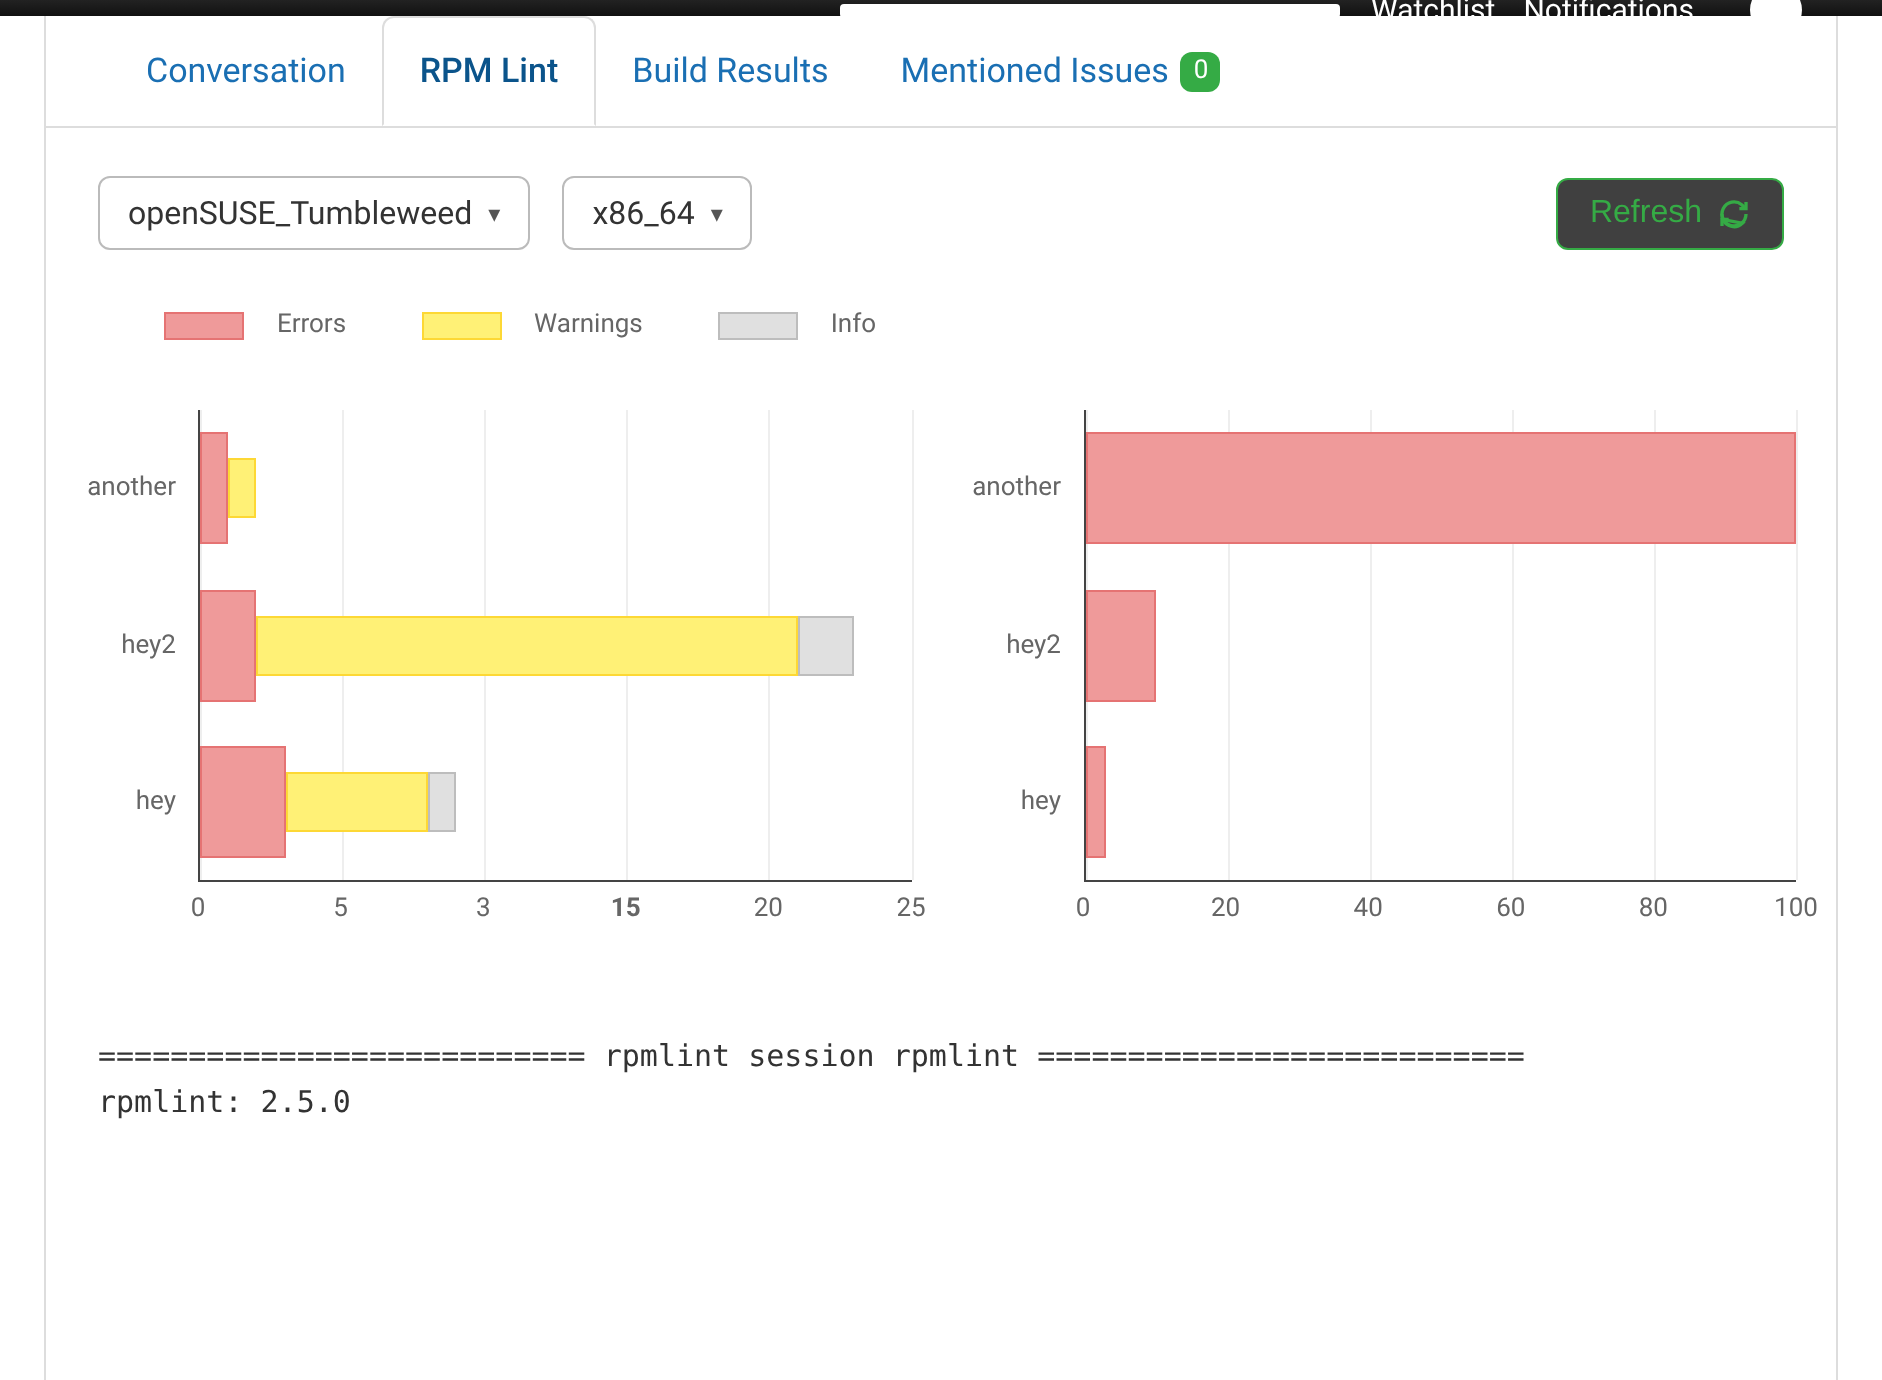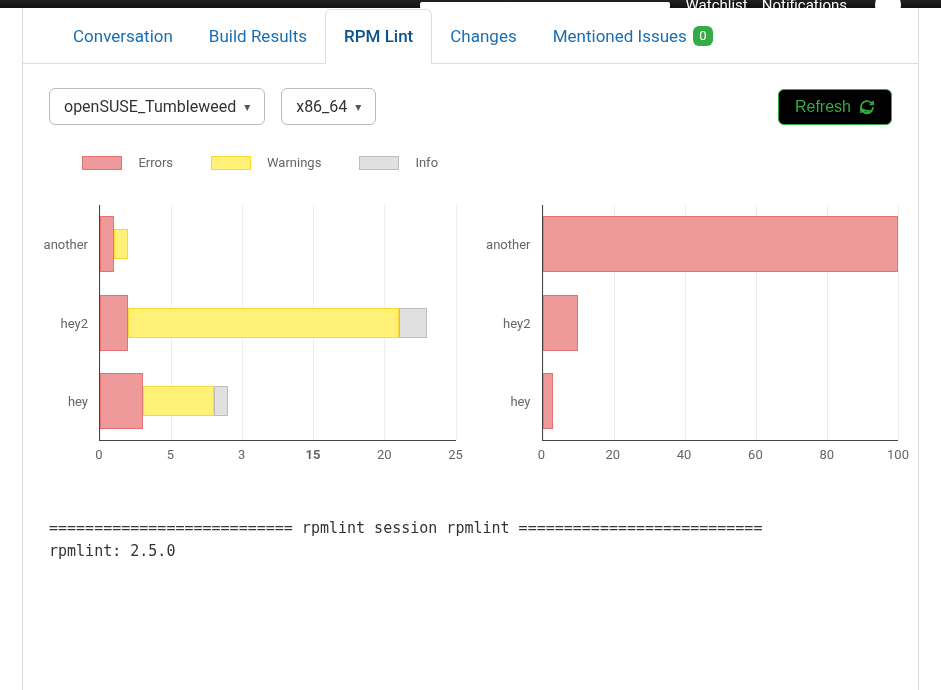--- a/index.html
+++ b/index.html
@@ -7,30 +7,30 @@
   .page { width: 941px; height: 690px; position: relative; background: #fff; overflow: hidden; }
 
   .topstrip { height: 8px; background: linear-gradient(#222, #111); position: absolute; top: 0; left: 0; right: 0; }
   .topnav-hint { position: absolute; top: -8px; right: 40px; display: flex; gap: 6px; color: #fff; font-size: 15px; align-items: center; }
   .topnav-hint span { padding: 2px 4px; }
   .avatar-circle { width: 26px; height: 26px; border-radius: 50%; background: #fff; margin-left: 18px; }
   .search-box { width: 250px; height: 7px; background: #fff; border-radius: 2px; margin-right: 6px; }
 
   .shell { position: absolute; top: 8px; left: 22px; right: 22px; bottom: 0; background: #fff; border-left: 1px solid #ddd; border-right: 1px solid #ddd; }
 
-  .tabs { display: flex; align-items: center; gap: 0; padding: 0 32px; border-bottom: 1px solid #ddd; height: 56px; }
+  .tabs { display: flex; align-items: flex-start; gap: 0; padding: 0 32px; border-bottom: 1px solid #ddd; height: 56px; }
   .tab { padding: 0 18px; height: 100%; display: flex; align-items: center; font-size: 17px; color: #1a6fb3; cursor: pointer; }
   .tab.active { color: #0b548b; font-weight: 500; border: 1px solid #ddd; border-bottom: 1px solid #fff; border-top-left-radius: 6px; border-top-right-radius: 6px; margin-bottom: -1px; background: #fff; }
   .badge { display: inline-flex; min-width: 20px; height: 20px; background: #35ab45; color: #fff; border-radius: 6px; font-size: 13px; align-items: center; justify-content: center; margin-left: 6px; padding: 0 5px; }
 
   .toolbar { display: flex; align-items: center; padding: 24px 26px 0; }
   .dd { border: 1px solid #bbb; border-radius: 6px; padding: 8px 14px; margin-right: 16px; display: flex; align-items: center; gap: 8px; font-size: 16px; color: #333; background: #fff; cursor: pointer; }
   .dd-chevron { font-size: 12px; color: #555; }
   .spacer { flex: 1; }
-  .refresh-btn { border: 1px solid #35ab45; color: #35ab45; background: #000000; border-radius: 6px; padding: 8px 16px; font-size: 16px; display: flex; align-items: center; gap: 8px; cursor: pointer; }
+  .refresh-btn { border: 1px solid #35ab45; color: #35ab45; background: #404040; border-radius: 6px; padding: 8px 16px; font-size: 16px; display: flex; align-items: center; gap: 8px; cursor: pointer; }
 
   .charts-row { display: flex; padding: 80px 20px 30px; gap: 30px; }
   .chart { flex: 1; position: relative; }
 
   .legend { position: absolute; top: -50px; left: 0; right: 0; display: flex; justify-content: center; gap: 16px; font-size: 13px; color: #666; }
   .legend-item { display: flex; align-items: center; gap: 16px; padding-left: 22px; }
   .swatch { width: 40px; height: 14px; border: 1px solid rgba(0,0,0,.3); }
   .sw-errors { background: #ef9a9a; border-color: #e57373; }
   .sw-warn { background: #fff176; border-color: #fdd835; }
   .sw-info { background: #e0e0e0; border-color: #bdbdbd; }
@@ -60,23 +60,22 @@
   <div class="topnav-hint">
     <div class="search-box" placeholder=""></div>
     <span>Watchlist</span>
     <span>Notifications</span>
     <div class="avatar-circle"></div>
   </div>
 
   <div class="shell">
     <div class="tabs">
       <div class="tab">Conversation</div>
+      <div class="tab active">RPM Lint</div>
       <div class="tab">Build Results</div>
-      <div class="tab active">RPM Lint</div>
-      <div class="tab">Changes</div>
       <div class="tab">
         <span>Mentioned Issues</span>
         <span class="badge">0</span>
       </div>
     </div>
 
     <div class="toolbar">
       <div class="dd">
         <span>openSUSE_Tumbleweed</span>
         <span class="dd-chevron">▾</span>

